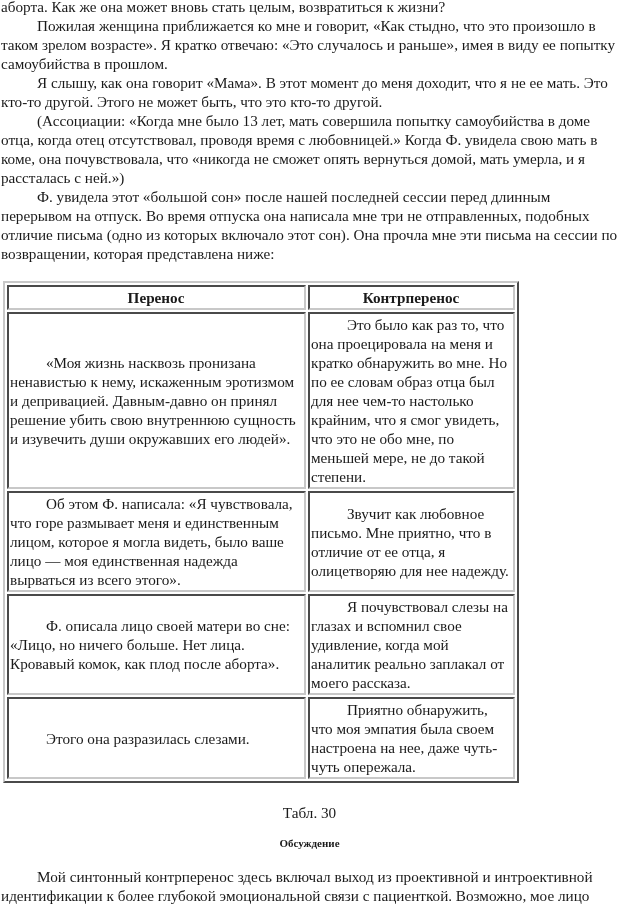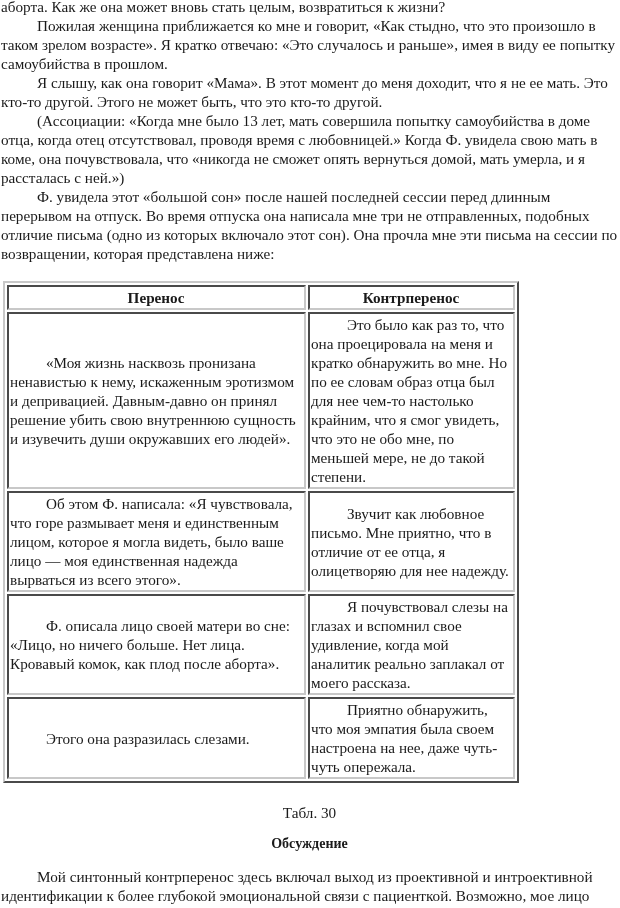--- a/index.html
+++ b/index.html
@@ -18,21 +18,21 @@
     border: 2px solid; border-color: #c8c8c8 #4a4a4a #4a4a4a #c8c8c8;
   }
   table.transfer th, table.transfer td {
     border: 2px solid; border-color: #4a4a4a #c8c8c8 #c8c8c8 #4a4a4a;
     padding: 1px 2px 1px 1px; vertical-align: middle; font-size: 15.2px; line-height: 19px;
   }
   table.transfer th { font-weight: bold; text-align: center; height: 19px; }
   table.transfer td.left { width: 292px; }
   td .cell-text { text-indent: 36px; display: block; }
   .caption { text-align: center; margin-top: 20px; font-size: 15.2px; }
-  .subhead { text-align: center; font-weight: bold; font-size: 14px; margin-top: 12px; }
+  .subhead { text-align: center; font-weight: bold; font-size: 11px; margin-top: 12px; }
   .discussion { margin-top: 14px; }
 </style>
 </head>
 <body>
 
 <div class="page">
 
   <div class="para-block">
     <p>аборта. Как же она может вновь стать целым, возвратиться к жизни?</p>
     <p class="indent">Пожилая женщина приближается ко мне и говорит, «Как стыдно, что это произошло в таком зрелом возрасте». Я кратко отвечаю: «Это случалось и раньше», имея в виду ее попытку самоубийства в прошлом.</p>

